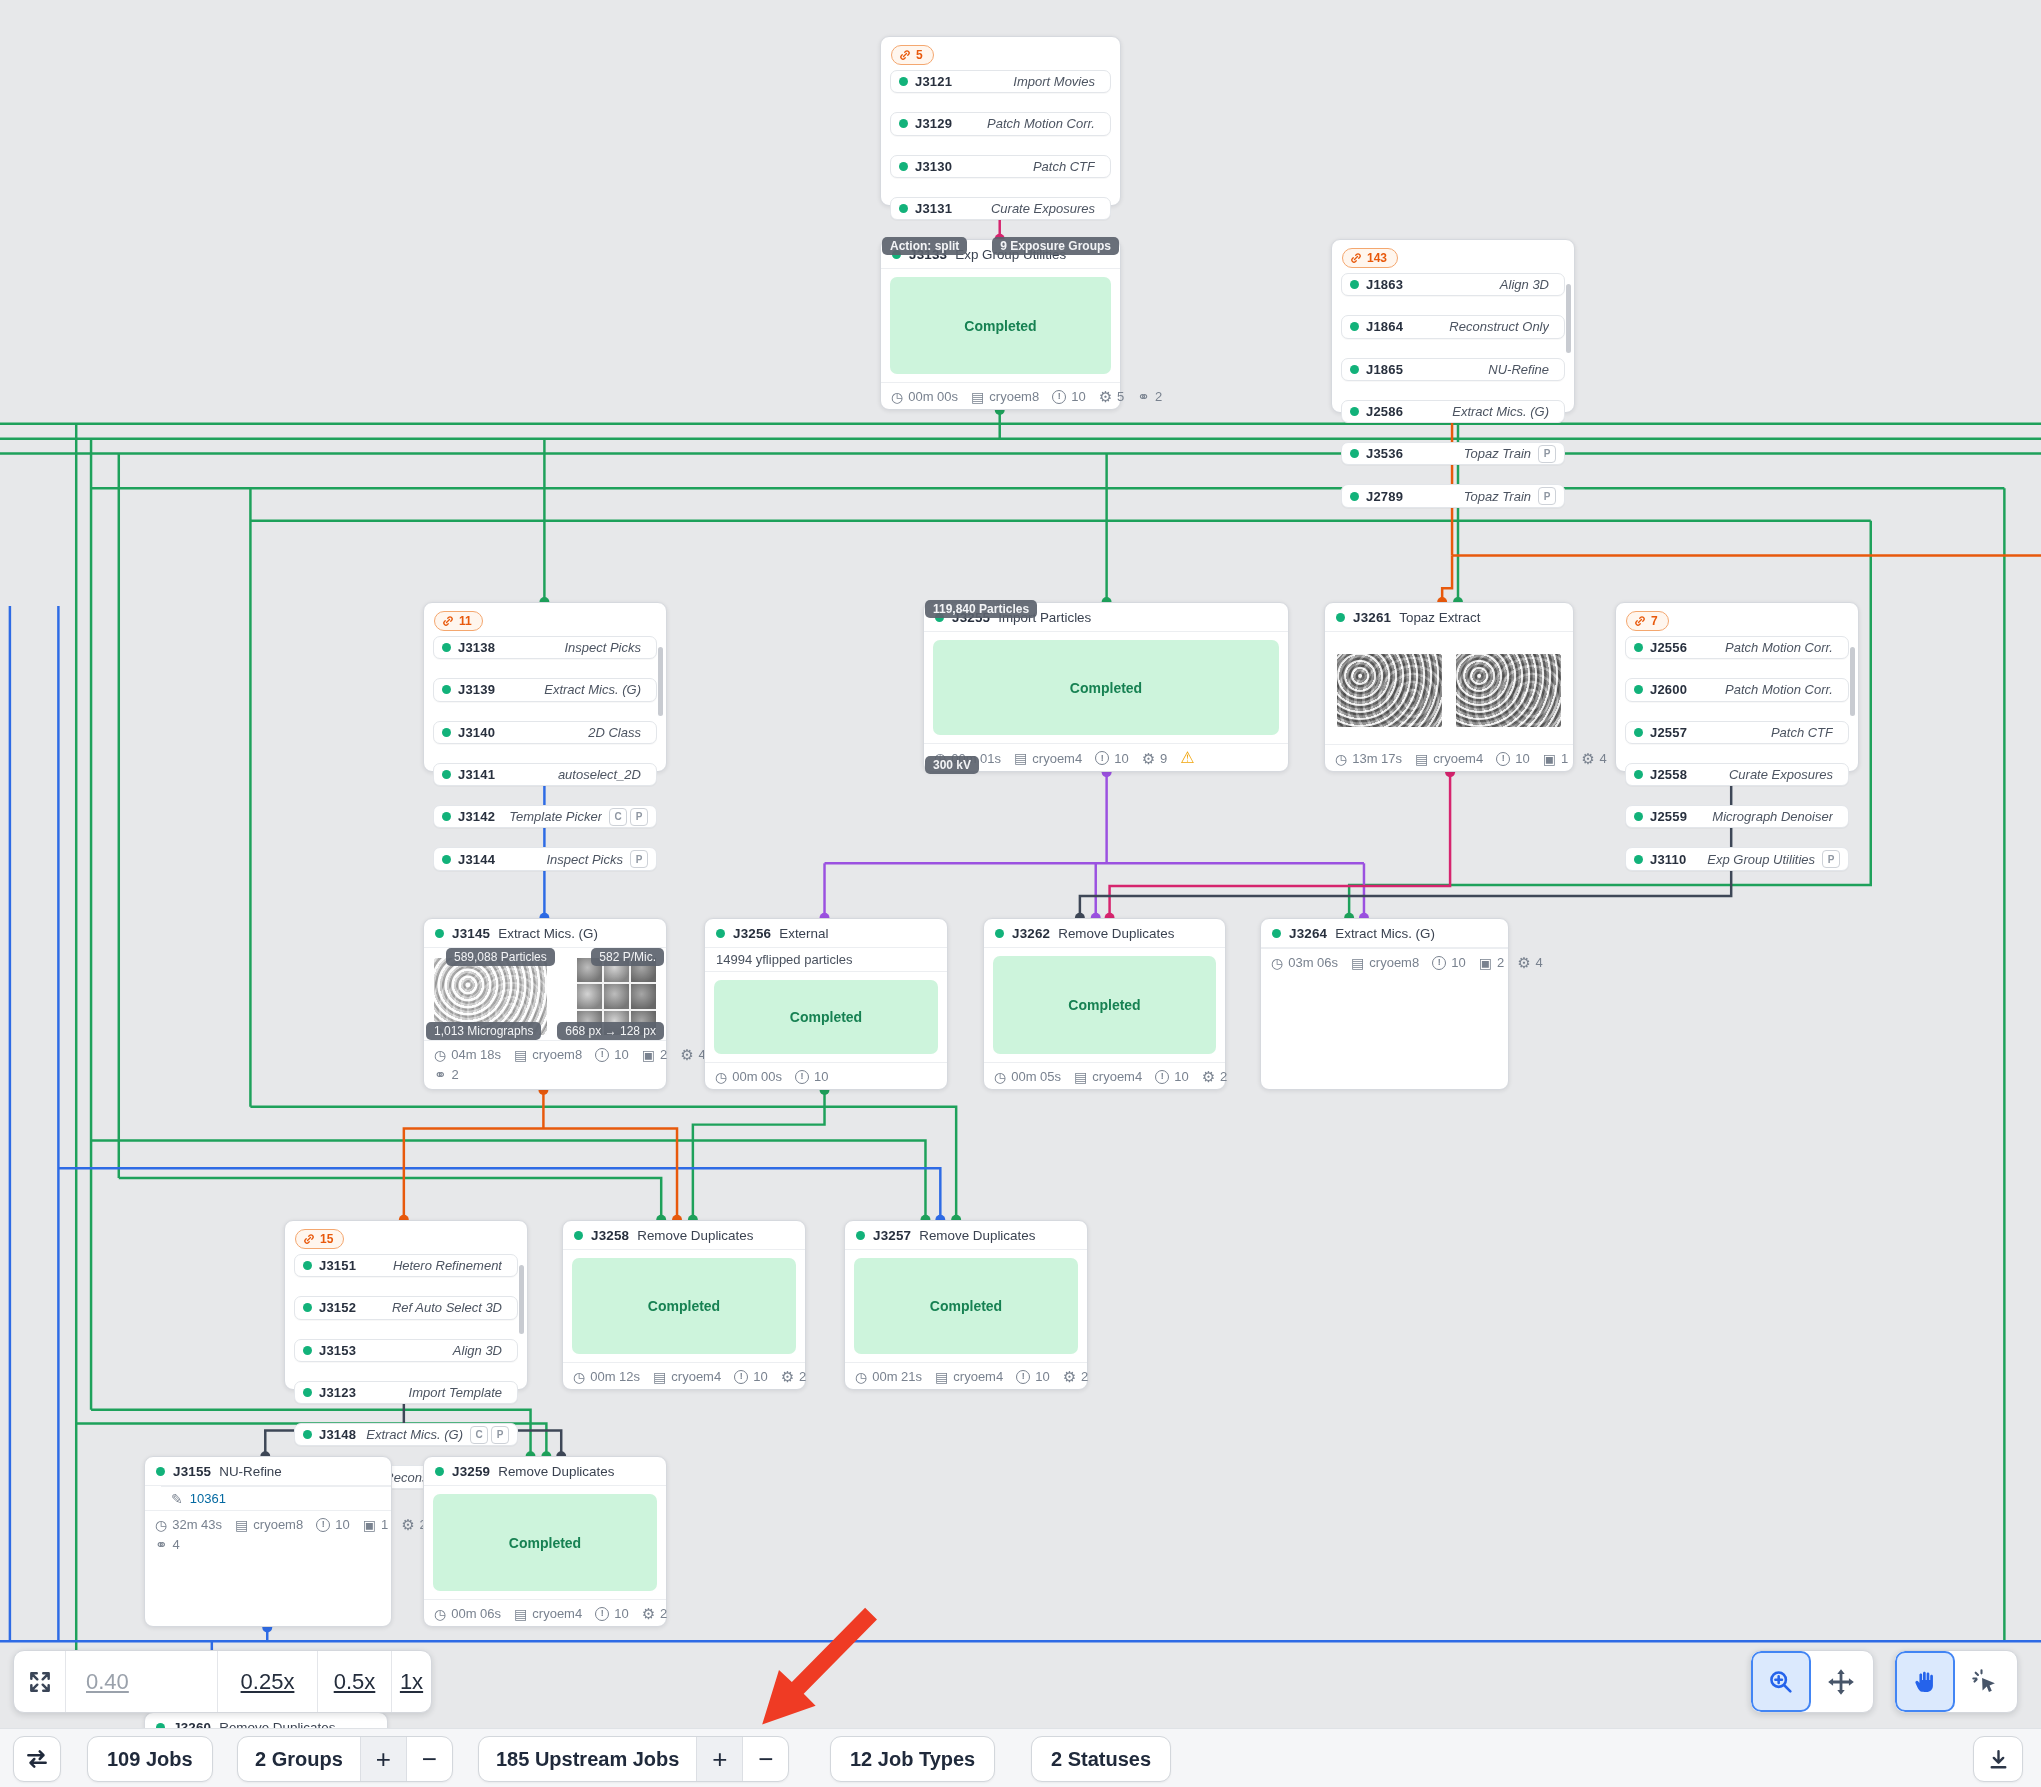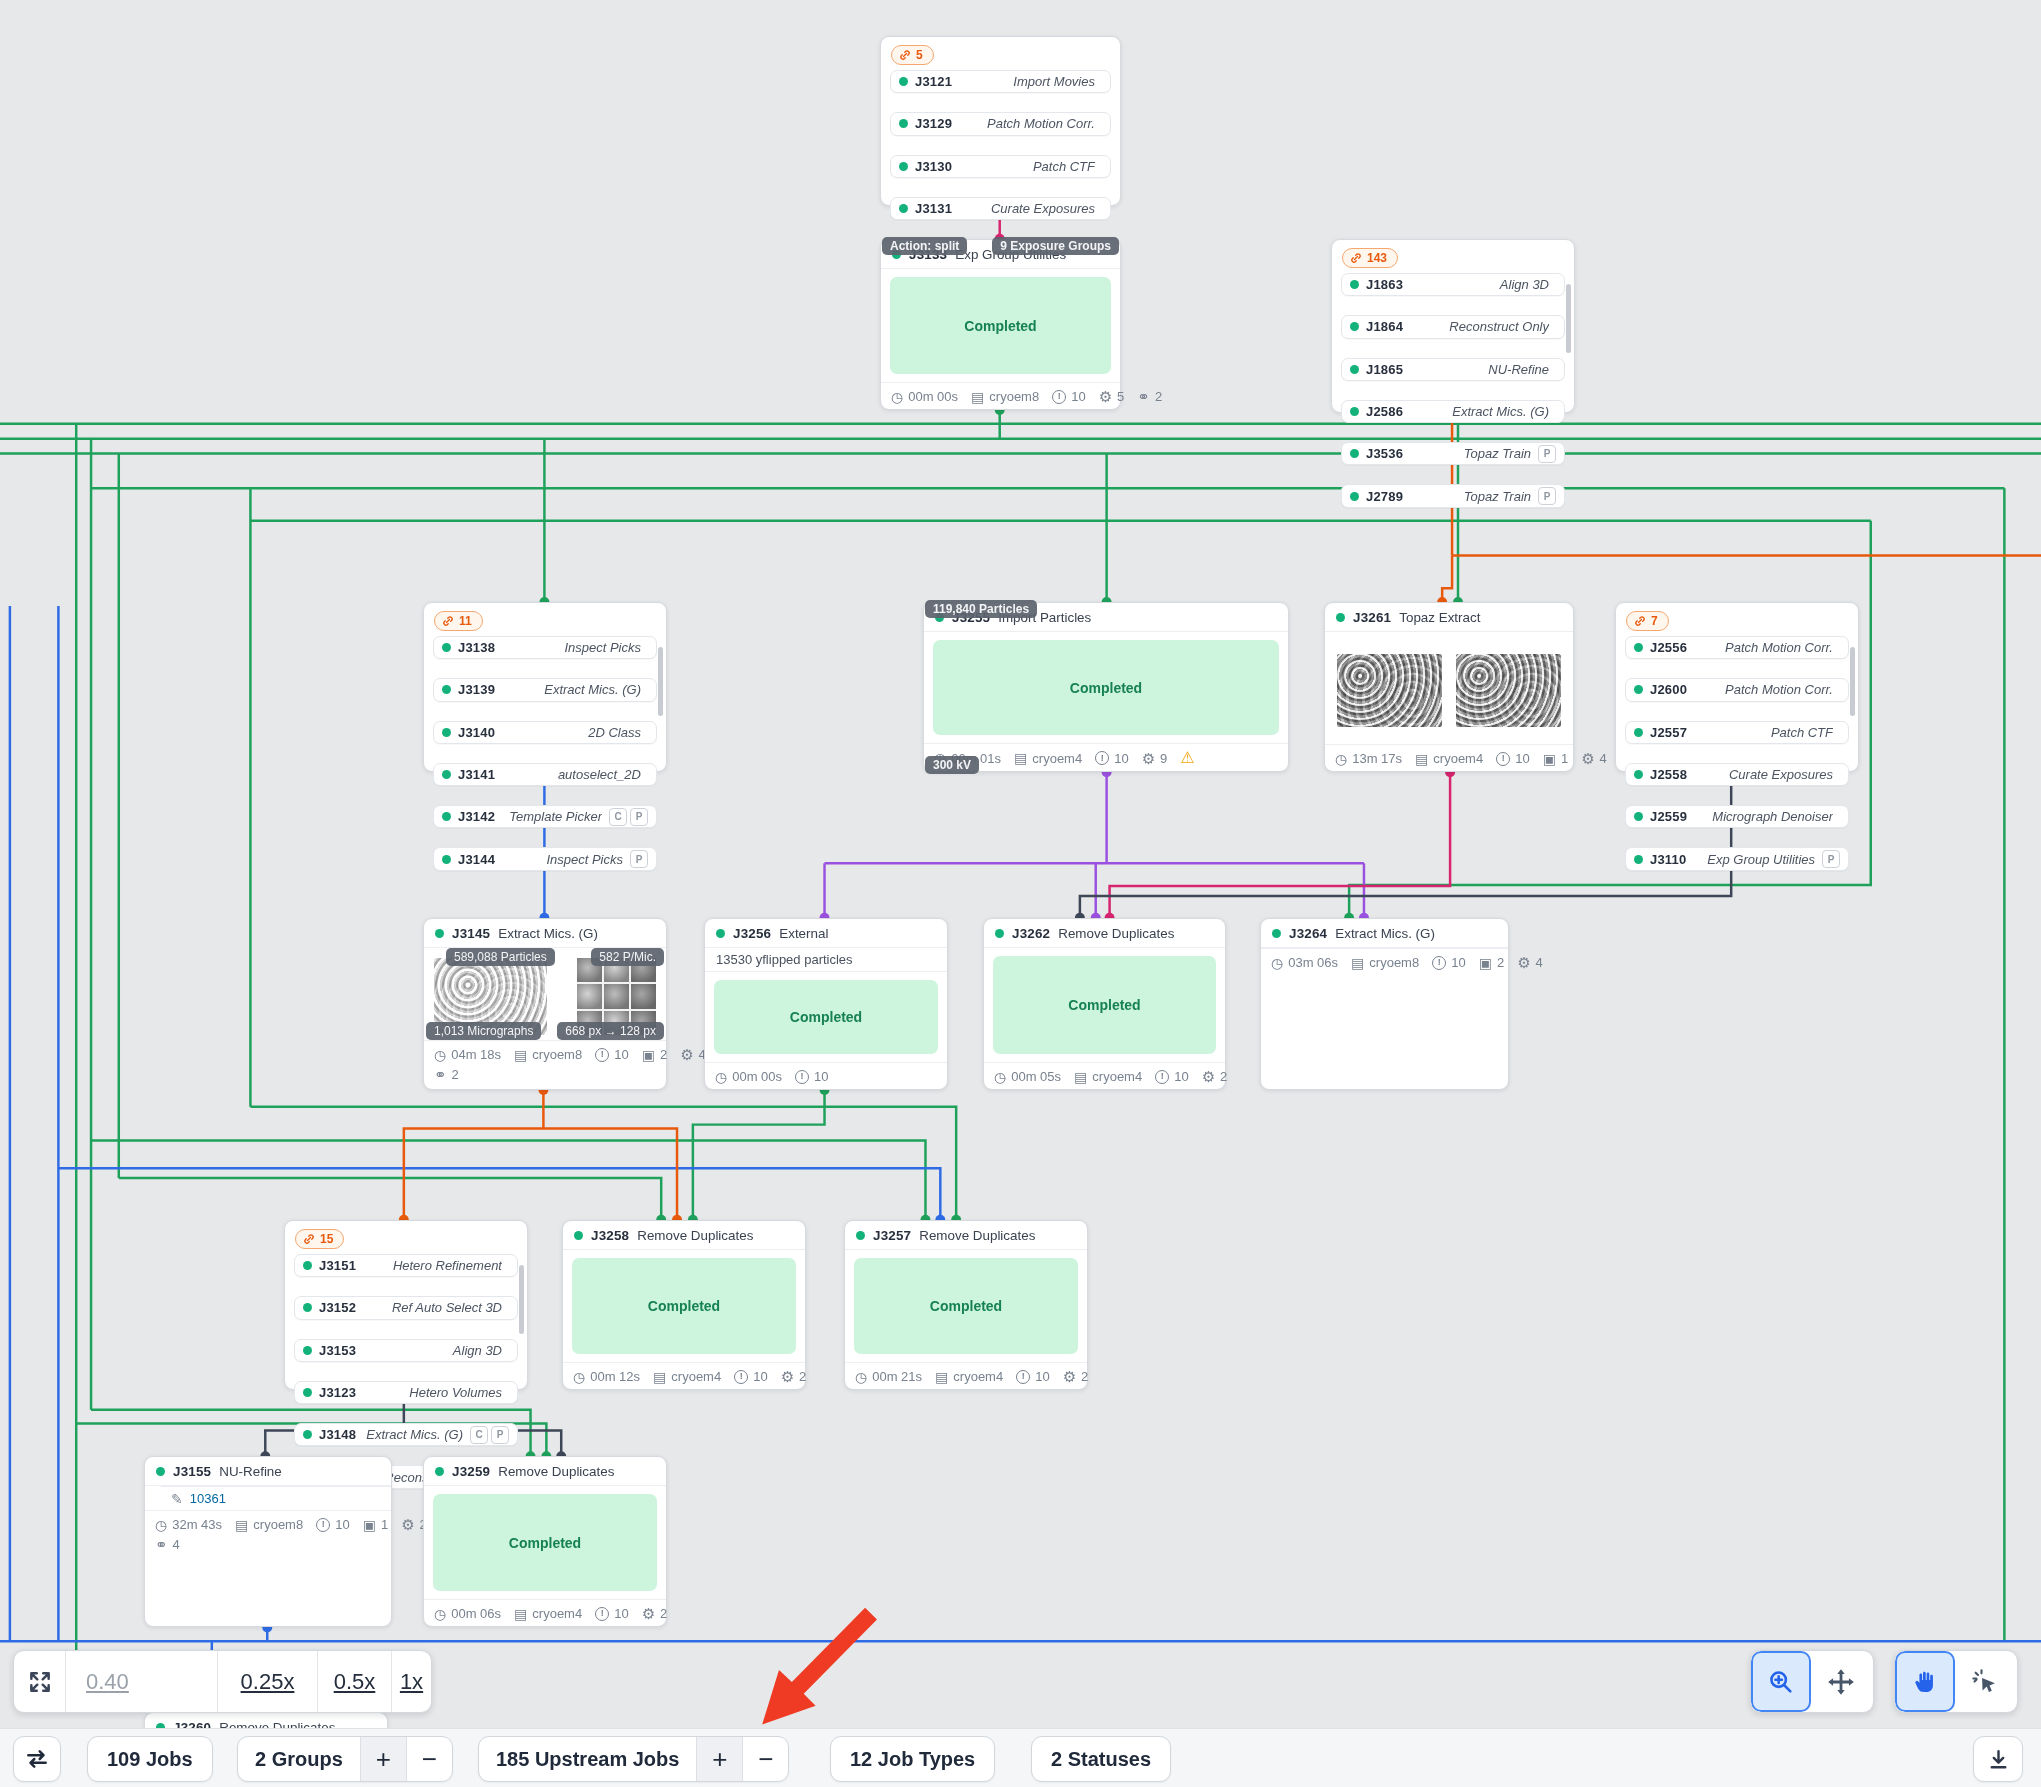--- a/index.html
+++ b/index.html
@@ -456,21 +456,21 @@
     <div class="grow">
       <span class="dot"></span>
       <span class="jid">J3153</span>
       <span class="jtype">Align 3D</span>
       <span class="tags"></span>
     </div>
 
     <div class="grow">
       <span class="dot"></span>
       <span class="jid">J3123</span>
-      <span class="jtype">Hetero Volumes</span>
+      <span class="jtype">Import Template</span>
       <span class="tags"></span>
     </div>
 
     <div class="grow">
       <span class="dot"></span>
       <span class="jid">J3148</span>
       <span class="jtype">Extract Mics. (G)</span>
       <span class="tags">
           <span class="tag">C</span>
           <span class="tag">P</span>
@@ -662,21 +662,21 @@
       </span>
   </div>
 </div>
 
 <div class="card job" style="left:704px;top:918px;width:244px;height:172px;">
   <div class="jh">
       <span class="dot"></span>
     <span class="jid">J3256</span>
     <span class="jt">External</span>
     </div>
-  <div class="subt">13530 yflipped particles</div>
+  <div class="subt">14994 yflipped particles</div>
   <div class="fill">
     <span>Completed</span>
   </div>
   <div class="stats">
     <span class="stat">
         <i class="si" data-icon="timer"></i>
         <span>00m 00s</span>
       </span>
 
     <span class="stat">

